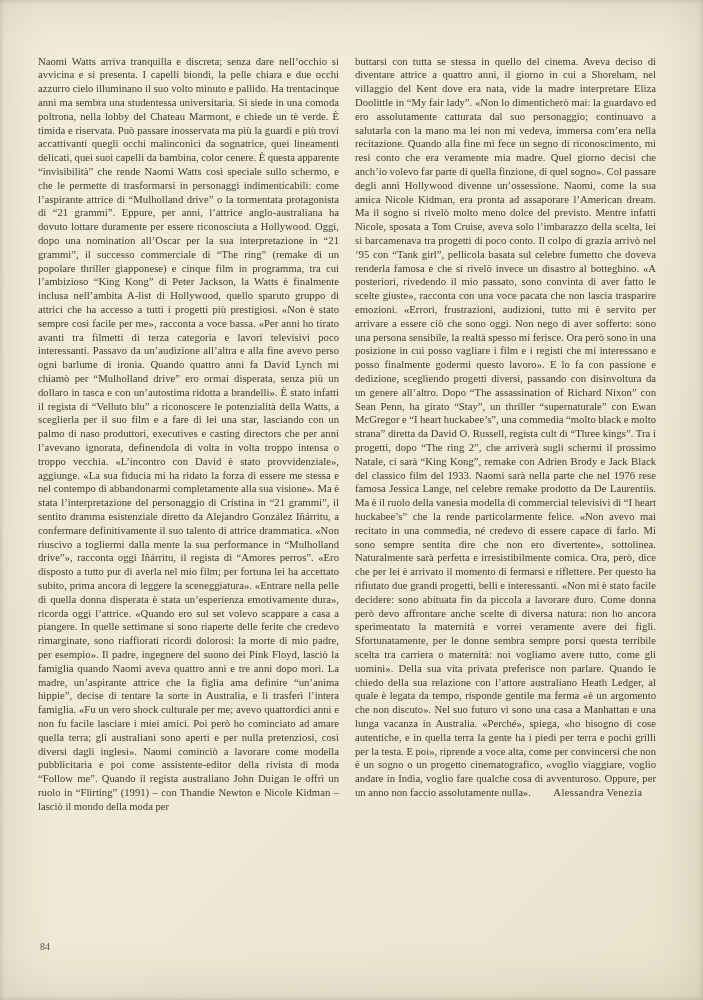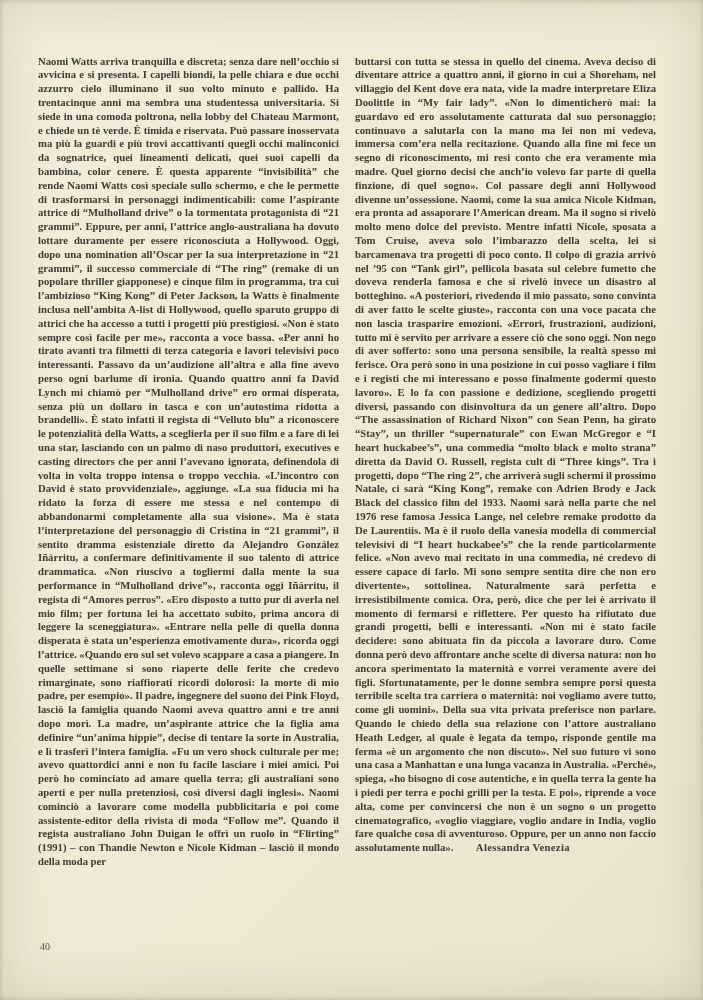--- a/index.html
+++ b/index.html
@@ -18,21 +18,20 @@
     font-family: "Liberation Serif", "DejaVu Serif", serif;
     color: #3e3b33;
   }
   .columns {
     position: absolute;
     left: 38px;
     top: 44px;
     width: 628px;
     display: flex;
     gap: 16px;
-    font-weight: bold;
   }
   .col {
     width: 301px;
     font-size: 10.7px;
     line-height: 13.8px;
     text-align: justify;
     text-justify: inter-word;
     hyphens: auto;
     -webkit-hyphens: auto;
     word-spacing: -0.2px;
@@ -53,14 +52,14 @@
   }
 </style>
 </head>
 <body>
 
 <div class="scan-page">
   <div class="columns">
     <p class="col">Naomi Watts arriva tranquilla e discreta; senza dare nell’occhio si avvicina e si presenta. I capelli biondi, la pelle chiara e due occhi azzurro cielo illuminano il suo volto minuto e pallido. Ha trentacinque anni ma sembra una studentessa universitaria. Si siede in una comoda poltrona, nella lobby del Chateau Marmont, e chiede un tè verde. È timida e riservata. Può passare inosservata ma più la guardi e più trovi accattivanti quegli occhi malinconici da sognatrice, quei lineamenti delicati, quei suoi capelli da bambina, color cenere. È questa apparente “invisibilità” che rende Naomi Watts così speciale sullo schermo, e che le permette di trasformarsi in personaggi indimenticabili: come l’aspirante attrice di “Mulholland drive” o la tormentata protagonista di “21 grammi”. Eppure, per anni, l’attrice anglo-australiana ha dovuto lottare duramente per essere riconosciuta a Hollywood. Oggi, dopo una nomination all’Oscar per la sua interpretazione in “21 grammi”, il successo commerciale di “The ring” (remake di un popolare thriller giapponese) e cinque film in programma, tra cui l’ambizioso “King Kong” di Peter Jackson, la Watts è finalmente inclusa nell’ambita A-list di Hollywood, quello sparuto gruppo di attrici che ha accesso a tutti i progetti più prestigiosi. «Non è stato sempre così facile per me», racconta a voce bassa. «Per anni ho tirato avanti tra filmetti di terza categoria e lavori televisivi poco interessanti. Passavo da un’audizione all’altra e alla fine avevo perso ogni barlume di ironia. Quando quattro anni fa David Lynch mi chiamò per “Mulholland drive” ero ormai disperata, senza più un dollaro in tasca e con un’autostima ridotta a brandelli». È stato infatti il regista di “Velluto blu” a riconoscere le potenzialità della Watts, a sceglierla per il suo film e a fare di lei una star, lasciando con un palmo di naso produttori, executives e casting directors che per anni l’avevano ignorata, definendola di volta in volta troppo intensa o troppo vecchia. «L’incontro con David è stato provvidenziale», aggiunge. «La sua fiducia mi ha ridato la forza di essere me stessa e nel contempo di abbandonarmi completamente alla sua visione». Ma è stata l’interpretazione del personaggio di Cristina in “21 grammi”, il sentito dramma esistenziale diretto da Alejandro González Iñárritu, a confermare definitivamente il suo talento di attrice drammatica. «Non riuscivo a togliermi dalla mente la sua performance in “Mulholland drive”», racconta oggi Iñárritu, il regista di “Amores perros”. «Ero disposto a tutto pur di averla nel mio film; per fortuna lei ha accettato subito, prima ancora di leggere la sceneggiatura». «Entrare nella pelle di quella donna disperata è stata un’esperienza emotivamente dura», ricorda oggi l’attrice. «Quando ero sul set volevo scappare a casa a piangere. In quelle settimane si sono riaperte delle ferite che credevo rimarginate, sono riaffiorati ricordi dolorosi: la morte di mio padre, per esempio». Il padre, ingegnere del suono dei Pink Floyd, lasciò la famiglia quando Naomi aveva quattro anni e tre anni dopo morì. La madre, un’aspirante attrice che la figlia ama definire “un’anima hippie”, decise di tentare la sorte in Australia, e lì trasferì l’intera famiglia. «Fu un vero shock culturale per me; avevo quattordici anni e non fu facile lasciare i miei amici. Poi però ho cominciato ad amare quella terra; gli australiani sono aperti e per nulla pretenziosi, così diversi dagli inglesi». Naomi cominciò a lavorare come modella pubblicitaria e poi come assistente-editor della rivista di moda “Follow me”. Quando il regista australiano John Duigan le offrì un ruolo in “Flirting” (1991) – con Thandie Newton e Nicole Kidman – lasciò il mondo della moda per</p>
     <p class="col"><span>buttarsi con tutta se stessa in quello del cinema. Aveva deciso di diventare attrice a quattro anni, il giorno in cui a Shoreham, nel villaggio del Kent dove era nata, vide la madre interpretare Eliza Doolittle in “My fair lady”. «Non lo dimenticherò mai: la guardavo ed ero assolutamente catturata dal suo personaggio; continuavo a salutarla con la mano ma lei non mi vedeva, immersa com’era nella recitazione. Quando alla fine mi fece un segno di riconoscimento, mi resi conto che era veramente mia madre. Quel giorno decisi che anch’io volevo far parte di quella finzione, di quel sogno». Col passare degli anni Hollywood divenne un’ossessione. Naomi, come la sua amica Nicole Kidman, era pronta ad assaporare l’American dream. Ma il sogno si rivelò molto meno dolce del previsto. Mentre infatti Nicole, sposata a Tom Cruise, aveva solo l’imbarazzo della scelta, lei si barcamenava tra progetti di poco conto. Il colpo di grazia arrivò nel ’95 con “Tank girl”, pellicola basata sul celebre fumetto che doveva renderla famosa e che si rivelò invece un disastro al botteghino. «A posteriori, rivedendo il mio passato, sono convinta di aver fatto le scelte giuste», racconta con una voce pacata che non lascia trasparire emozioni. «Errori, frustrazioni, audizioni, tutto mi è servito per arrivare a essere ciò che sono oggi. Non nego di aver sofferto: sono una persona sensibile, la realtà spesso mi ferisce. Ora però sono in una posizione in cui posso vagliare i film e i registi che mi interessano e posso finalmente godermi questo lavoro». E lo fa con passione e dedizione, scegliendo progetti diversi, passando con disinvoltura da un genere all’altro. Dopo “The assassination of Richard Nixon” con Sean Penn, ha girato “Stay”, un thriller “supernaturale” con Ewan McGregor e “I heart huckabee’s”, una commedia “molto black e molto strana” diretta da David O. Russell, regista cult di “Three kings”. Tra i progetti, dopo “The ring 2”, che arriverà sugli schermi il prossimo Natale, ci sarà “King Kong”, remake con Adrien Brody e Jack Black del classico film del 1933. Naomi sarà nella parte che nel 1976 rese famosa Jessica Lange, nel celebre remake prodotto da De Laurentiis. Ma è il ruolo della vanesia modella di commercial televisivi di “I heart huckabee’s” che la rende particolarmente felice. «Non avevo mai recitato in una commedia, né credevo di essere capace di farlo. Mi sono sempre sentita dire che non ero divertente», sottolinea. Naturalmente sarà perfetta e irresistibilmente comica. Ora, però, dice che per lei è arrivato il momento di fermarsi e riflettere. Per questo ha rifiutato due grandi progetti, belli e interessanti. «Non mi è stato facile decidere: sono abituata fin da piccola a lavorare duro. Come donna però devo affrontare anche scelte di diversa natura: non ho ancora sperimentato la maternità e vorrei veramente avere dei figli. Sfortunatamente, per le donne sembra sempre porsi questa terribile scelta tra carriera o maternità: noi vogliamo avere tutto, come gli uomini». Della sua vita privata preferisce non parlare. Quando le chiedo della sua relazione con l’attore australiano Heath Ledger, al quale è legata da tempo, risponde gentile ma ferma «è un argomento che non discuto». Nel suo futuro vi sono una casa a Manhattan e una lunga vacanza in Australia. «Perché», spiega, «ho bisogno di cose autentiche, e in quella terra la gente ha i piedi per terra e pochi grilli per la testa. E poi», riprende a voce alta, come per convincersi che non è un sogno o un progetto cinematografico, «voglio viaggiare, voglio andare in India, voglio fare qualche cosa di avventuroso. Oppure, per un anno non faccio assolutamente nulla». </span><span class="byline">Alessandra Venezia</span></p>
   </div>
-  <div class="page-number">40</div>
+  <div class="page-number">84</div>
 </div>
 
 </body></html>

